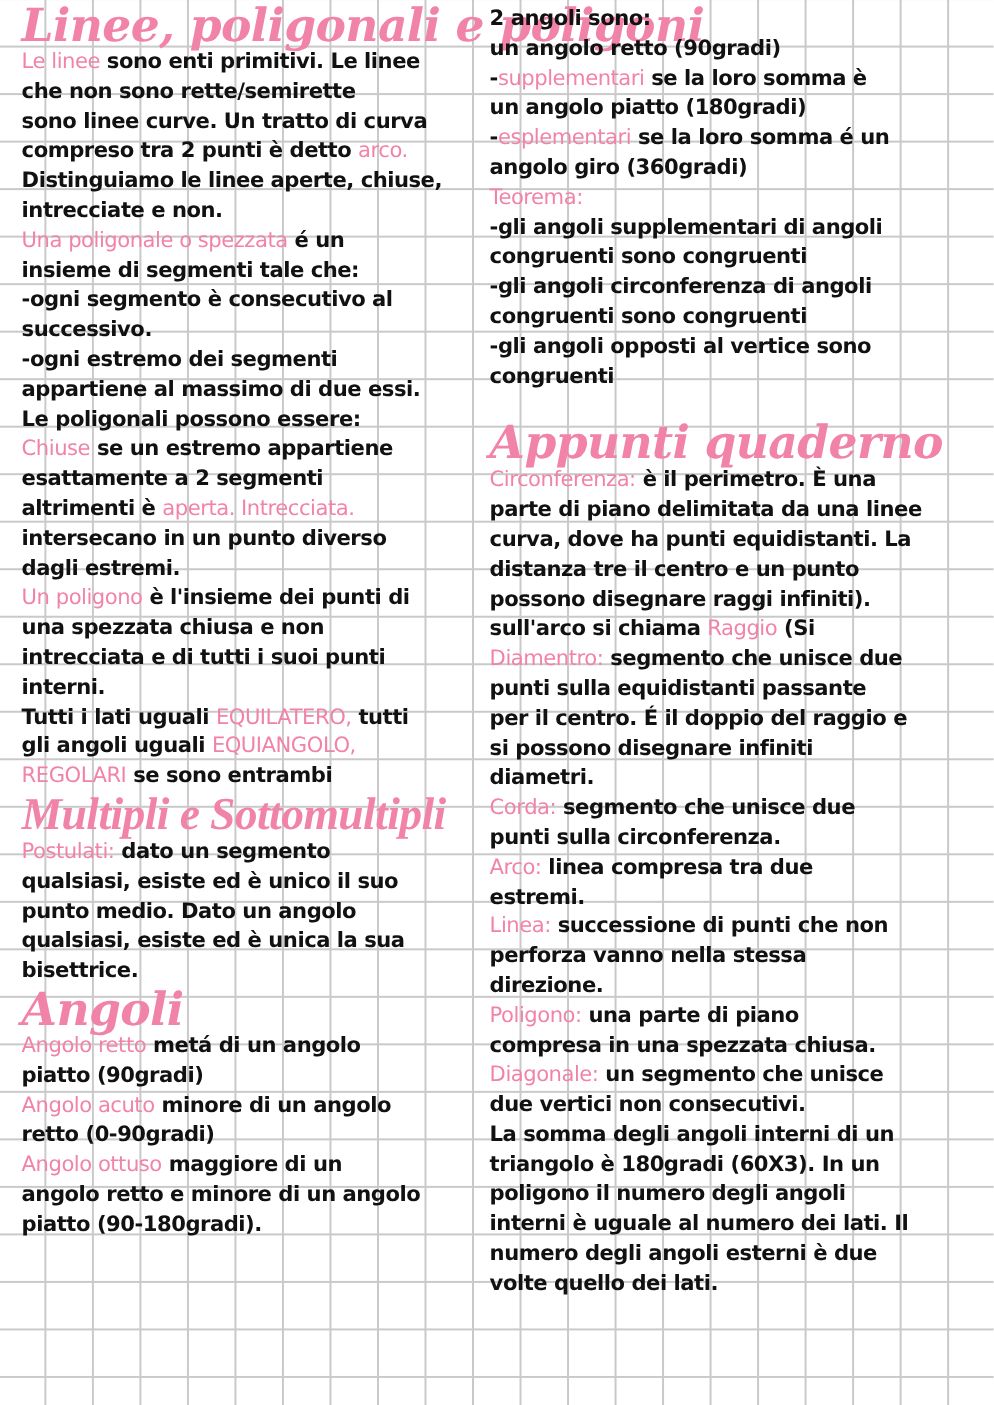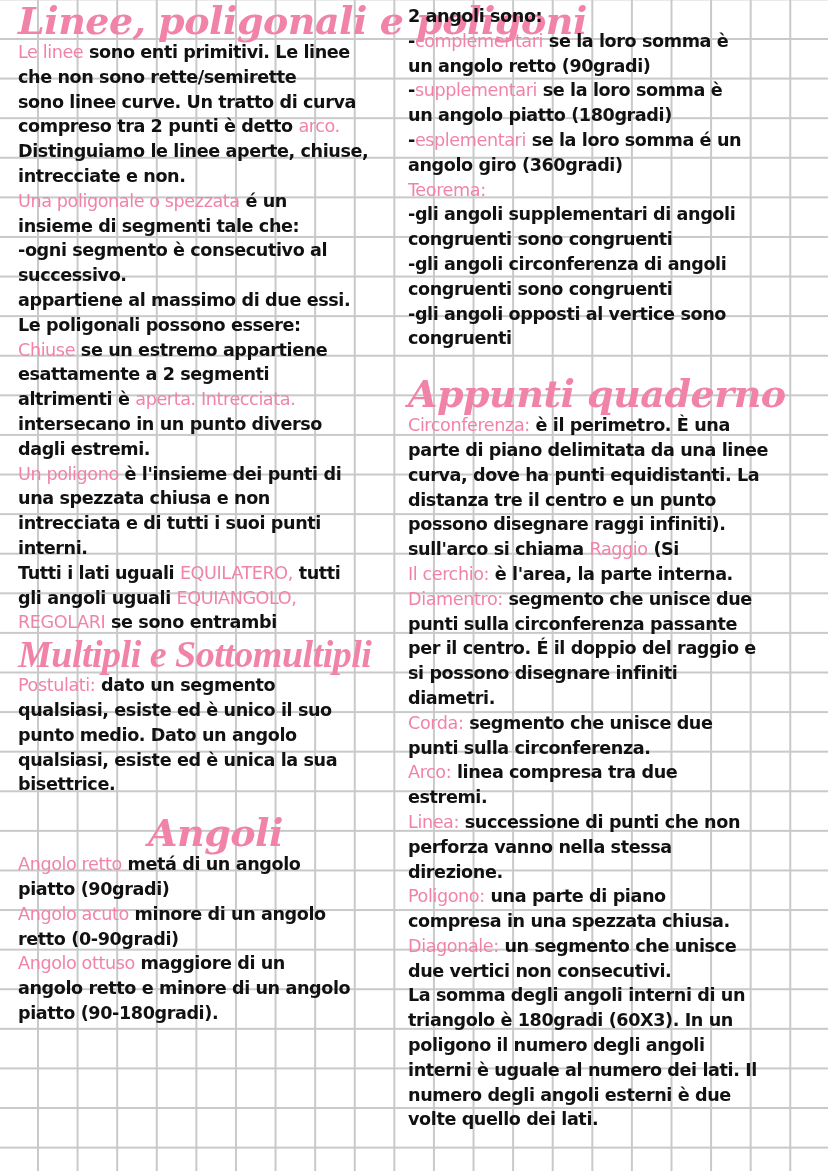--- a/index.html
+++ b/index.html
@@ -35,20 +35,21 @@
       <p class="line"><span class="pk">Le linee</span><span> sono enti primitivi. Le linee</span></p>
       <p class="line"><span>che non sono rette/semirette</span></p>
       <p class="line"><span>sono linee curve. Un tratto di curva</span></p>
       <p class="line"><span>compreso tra 2 punti è detto </span><span class="pk">arco.</span></p>
       <p class="line"><span>Distinguiamo le linee aperte, chiuse,</span></p>
       <p class="line"><span>intrecciate e non.</span></p>
       <p class="line"><span class="pk">Una poligonale o spezzata</span><span> é un</span></p>
       <p class="line"><span>insieme di segmenti tale che:</span></p>
       <p class="line"><span>-ogni segmento è consecutivo al</span></p>
       <p class="line"><span>successivo.</span></p>
+      <p class="line"><span>-ogni estremo dei segmenti</span></p>
       <p class="line"><span>appartiene al massimo di due essi.</span></p>
       <p class="line"><span>Le poligonali possono essere:</span></p>
       <p class="line"><span class="pk">Chiuse</span><span> se un estremo appartiene</span></p>
       <p class="line"><span>esattamente a 2 segmenti</span></p>
       <p class="line"><span>altrimenti è </span><span class="pk">aperta. Intrecciata.</span></p>
       <p class="line"><span>intersecano in un punto diverso</span></p>
       <p class="line"><span>dagli estremi.</span></p>
       <p class="line"><span class="pk">Un poligono</span><span> è l'insieme dei punti di</span></p>
       <p class="line"><span>una spezzata chiusa e non</span></p>
       <p class="line"><span>intrecciata e di tutti i suoi punti</span></p>
@@ -58,36 +59,35 @@
       <p class="line"><span class="pk">REGOLARI</span><span> se sono entrambi</span></p>
     </div>
   <h2 class="heading" style="margin-top:0px;font-family:Liberation Serif, serif;">Multipli e Sottomultipli</h2>
   <div>
       <p class="line"><span class="pk">Postulati:</span><span> dato un segmento</span></p>
       <p class="line"><span>qualsiasi, esiste ed è unico il suo</span></p>
       <p class="line"><span>punto medio. Dato un angolo</span></p>
       <p class="line"><span>qualsiasi, esiste ed è unica la sua</span></p>
       <p class="line"><span>bisettrice.</span></p>
     </div>
-  <h2 class="heading" style="margin-top:17px;text-align:center;">Angoli</h2>
+  <h2 class="heading" style="margin-top:0px;">Angoli</h2>
   <div>
       <p class="line"><span class="pk">Angolo retto</span><span> metá di un angolo</span></p>
       <p class="line"><span>piatto (90gradi)</span></p>
       <p class="line"><span class="pk">Angolo acuto</span><span> minore di un angolo</span></p>
       <p class="line"><span>retto (0-90gradi)</span></p>
       <p class="line"><span class="pk">Angolo ottuso</span><span> maggiore di un</span></p>
       <p class="line"><span>angolo retto e minore di un angolo</span></p>
       <p class="line"><span>piatto (90-180gradi).</span></p>
     </div>
 </div>
 
 <div class="col right">
   <div style="margin-top:4px;">
       <p class="line"><span>2 angoli sono:</span></p>
-      <p class="line"><span>-</span><span class="pk">complementari</span><span>  se la loro somma è</span></p>
       <p class="line"><span>un angolo retto (90gradi)</span></p>
       <p class="line"><span>-</span><span class="pk">supplementari</span><span> se la loro somma è</span></p>
       <p class="line"><span>un angolo piatto (180gradi)</span></p>
       <p class="line"><span>-</span><span class="pk">esplementari</span><span> se la loro somma é un</span></p>
       <p class="line"><span>angolo giro (360gradi)</span></p>
       <p class="line"><span class="pk">Teorema:</span></p>
       <p class="line"><span>-gli angoli supplementari di angoli</span></p>
       <p class="line"><span>congruenti sono congruenti</span></p>
       <p class="line"><span>-gli angoli circonferenza di angoli</span></p>
       <p class="line"><span>congruenti sono congruenti</span></p>
@@ -96,23 +96,22 @@
     </div>
   <div class="gap" style="height:24px;"></div>
   <h2 class="heading">Appunti quaderno</h2>
   <div>
       <p class="line"><span class="pk">Circonferenza:</span><span>  è il perimetro. È una</span></p>
       <p class="line"><span>parte di piano delimitata da una linee</span></p>
       <p class="line"><span>curva, dove ha punti equidistanti. La</span></p>
       <p class="line"><span>distanza tre il centro e un punto</span></p>
       <p class="line"><span>possono disegnare raggi infiniti).</span></p>
       <p class="line"><span>sull'arco si chiama </span><span class="pk">Raggio</span><span> (Si</span></p>
-      <p class="line"><span class="pk">Il cerchio:</span><span> è l'area, la parte interna.</span></p>
       <p class="line"><span class="pk">Diamentro:</span><span> segmento che unisce due</span></p>
-      <p class="line"><span>punti sulla circonferenza passante</span></p>
+      <p class="line"><span>punti sulla equidistanti passante</span></p>
       <p class="line"><span>per il centro. É il doppio del raggio e</span></p>
       <p class="line"><span>si possono disegnare infiniti</span></p>
       <p class="line"><span>diametri.</span></p>
       <p class="line"><span class="pk">Corda:</span><span> segmento che unisce due</span></p>
       <p class="line"><span>punti sulla circonferenza.</span></p>
       <p class="line"><span class="pk">Arco:</span><span> linea compresa tra due</span></p>
       <p class="line"><span>estremi.</span></p>
       <p class="line"><span class="pk">Linea:</span><span> successione di punti che non</span></p>
       <p class="line"><span>perforza vanno nella stessa</span></p>
       <p class="line"><span>direzione.</span></p>

